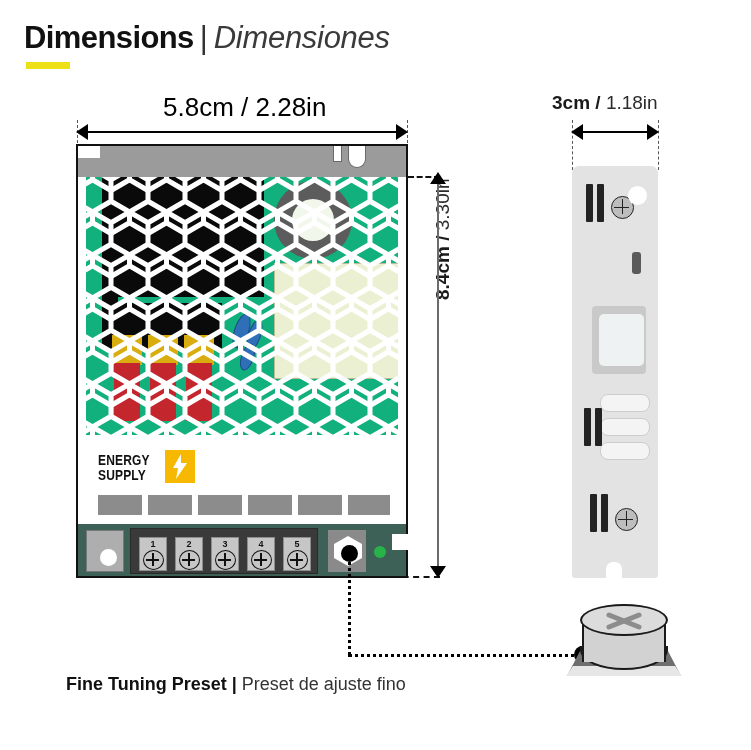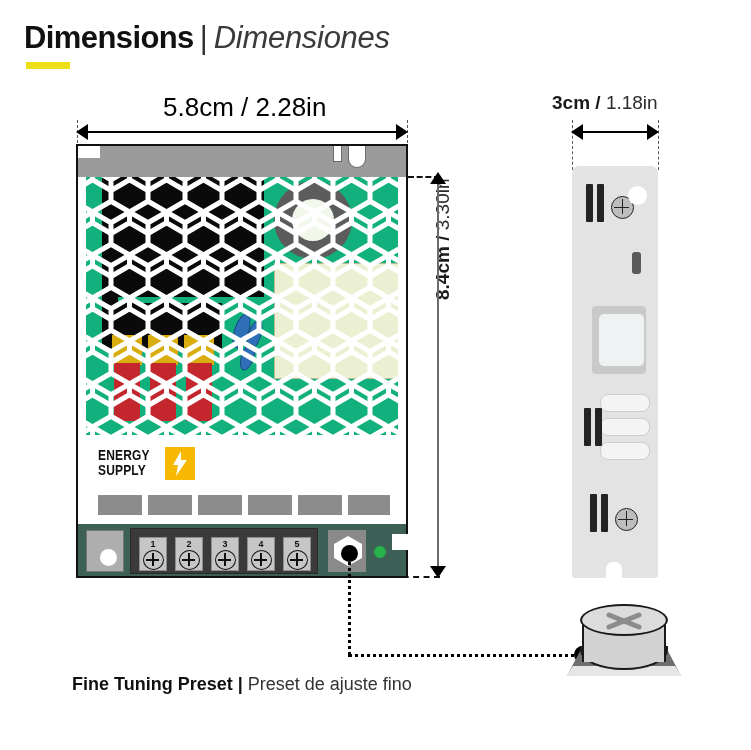--- a/index.html
+++ b/index.html
@@ -66,21 +66,21 @@
   .blue-cap{background:#2E6FB7;border:1px solid #1a4b85;border-radius:50%;}
   #bc1{left:148px;top:136px;width:13px;height:34px;transform:rotate(18deg);}
   #bc2{left:162px;top:142px;width:11px;height:30px;transform:rotate(18deg);}
   #bc3{left:155px;top:166px;width:11px;height:26px;transform:rotate(18deg);}
 
   
   #hex-mesh{left:0;top:0;width:328px;height:262px;}
 
   
   #label-area{left:2px;top:291px;width:328px;height:91px;background:#ffffff;}
-  #logo{left:20px;top:12px;width:88px;height:36px;display:flex;align-items:flex-start;}
+  #logo{left:20px;top:12px;width:88px;height:36px;display:flex;align-items:flex-end;}
   #logo-text{font-size:15px;font-weight:bold;line-height:15px;color:#111;
     letter-spacing:0.2px;transform:scaleX(0.80);transform-origin:left center;white-space:nowrap;}
   #logo-badge{width:30px;height:33px;background:#F6B800;margin-left:2px;position:relative;flex:none;}
   #logo-bolt{position:absolute;left:7px;top:4px;width:16px;height:25px;}
   .barcode-bar{background:#8c8c8c;height:20px;top:60px;}
   #bb1{left:20px;width:44px;} #bb2{left:70px;width:44px;}
   #bb3{left:120px;width:44px;} #bb4{left:170px;width:44px;}
   #bb5{left:220px;width:44px;} #bb6{left:270px;width:42px;}
 
   
@@ -128,21 +128,21 @@
     clip-path:polygon(6% 0,94% 0,100% 100%,0 100%);border:none;}
   #p3d-body{position:absolute;left:16px;top:18px;width:84px;height:44px;background:#d2d2d2;
     border-left:2px solid #1a1a1a;border-right:2px solid #1a1a1a;box-sizing:border-box;}
   #p3d-body-bot{position:absolute;left:14px;top:46px;width:88px;height:24px;background:#d2d2d2;
     border-radius:0 0 44px 44px / 0 0 20px 20px;border:2px solid #1a1a1a;border-top:none;box-sizing:border-box;}
   #p3d-top{position:absolute;left:14px;top:4px;width:88px;height:32px;background:#dcdcdc;
     border-radius:50%;border:2px solid #1a1a1a;box-sizing:border-box;}
   #p3d-x{position:absolute;left:40px;top:12px;width:36px;height:18px;}
 
   
-  #caption{left:72px;top:674px;font-size:18px;white-space:nowrap;}
+  #caption{left:66px;top:674px;font-size:18px;white-space:nowrap;}
   #caption .b{font-weight:bold;color:#111;}
   #caption .n{color:#333;font-weight:400;}
 </style>
 </head>
 <body>
 
 <div class="abs" id="header">
   <div class="ttl">
     <span class="en">Dimensions</span><span class="sep">|</span><span class="es">Dimensiones</span>
   </div>

